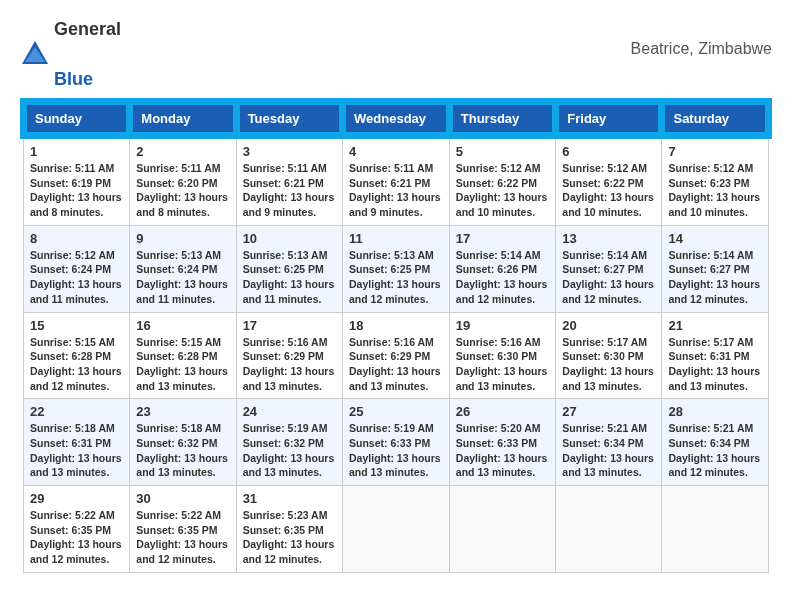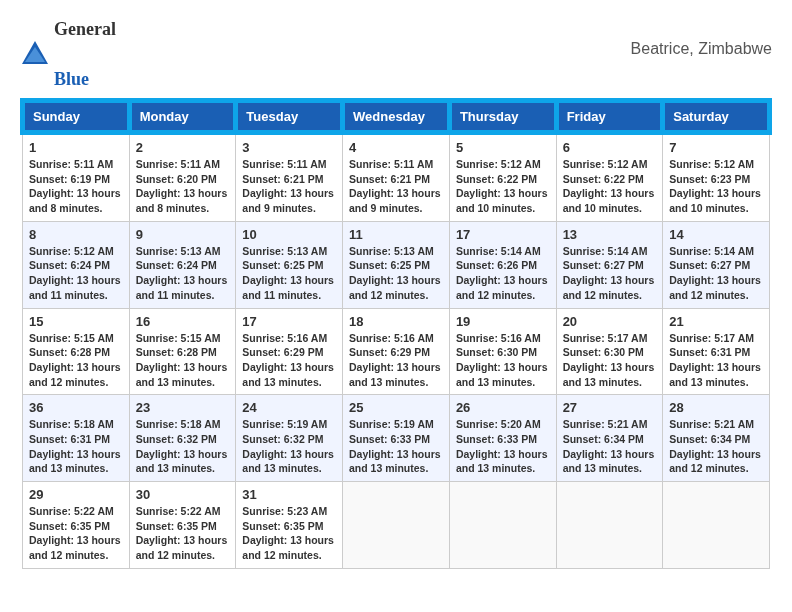--- a/index.html
+++ b/index.html
@@ -13,21 +13,20 @@
     .header-area {
       display: flex;
       justify-content: space-between;
       align-items: flex-start;
       margin-bottom: 10px;
     }
     .logo {
       display: flex;
       align-items: center;
       gap: 4px;
-      font-family: Liberation Serif, serif;
     }
     .logo-text {
       display: flex;
       flex-direction: column;
       line-height: 1;
     }
     .logo-icon {
       width: 30px;
       height: 30px;
     }
@@ -49,21 +48,21 @@
       border-collapse: collapse;
       font-size: 11px;
     }
     .calendar th {
       background: #1a5fb4;
       color: #fff;
       text-align: left;
       padding: 6px 8px;
       font-size: 13px;
       font-weight: bold;
-      border: 5px solid #0ea5e9;
+      border: 7px solid #0ea5e9;
     }
     .calendar td {
       border: 1px solid #ccc;
       vertical-align: top;
       padding: 5px 6px;
       width: 107px;
       min-height: 80px;
       background: #fff;
     }
     .calendar tr:nth-child(even) td {
@@ -203,21 +202,21 @@
           <span class="day-num">20</span>
           <div class="day-info">Sunrise: 5:17 AM<br>Sunset: 6:30 PM<br>Daylight: 13 hours and 13 minutes.</div>
         </td>
         <td>
           <span class="day-num">21</span>
           <div class="day-info">Sunrise: 5:17 AM<br>Sunset: 6:31 PM<br>Daylight: 13 hours and 13 minutes.</div>
         </td>
       </tr>
       <tr>
         <td>
-          <span class="day-num">36</span>
+          <span class="day-num">22</span>
           <div class="day-info">Sunrise: 5:18 AM<br>Sunset: 6:31 PM<br>Daylight: 13 hours and 13 minutes.</div>
         </td>
         <td>
           <span class="day-num">23</span>
           <div class="day-info">Sunrise: 5:18 AM<br>Sunset: 6:32 PM<br>Daylight: 13 hours and 13 minutes.</div>
         </td>
         <td>
           <span class="day-num">24</span>
           <div class="day-info">Sunrise: 5:19 AM<br>Sunset: 6:32 PM<br>Daylight: 13 hours and 13 minutes.</div>
         </td>

